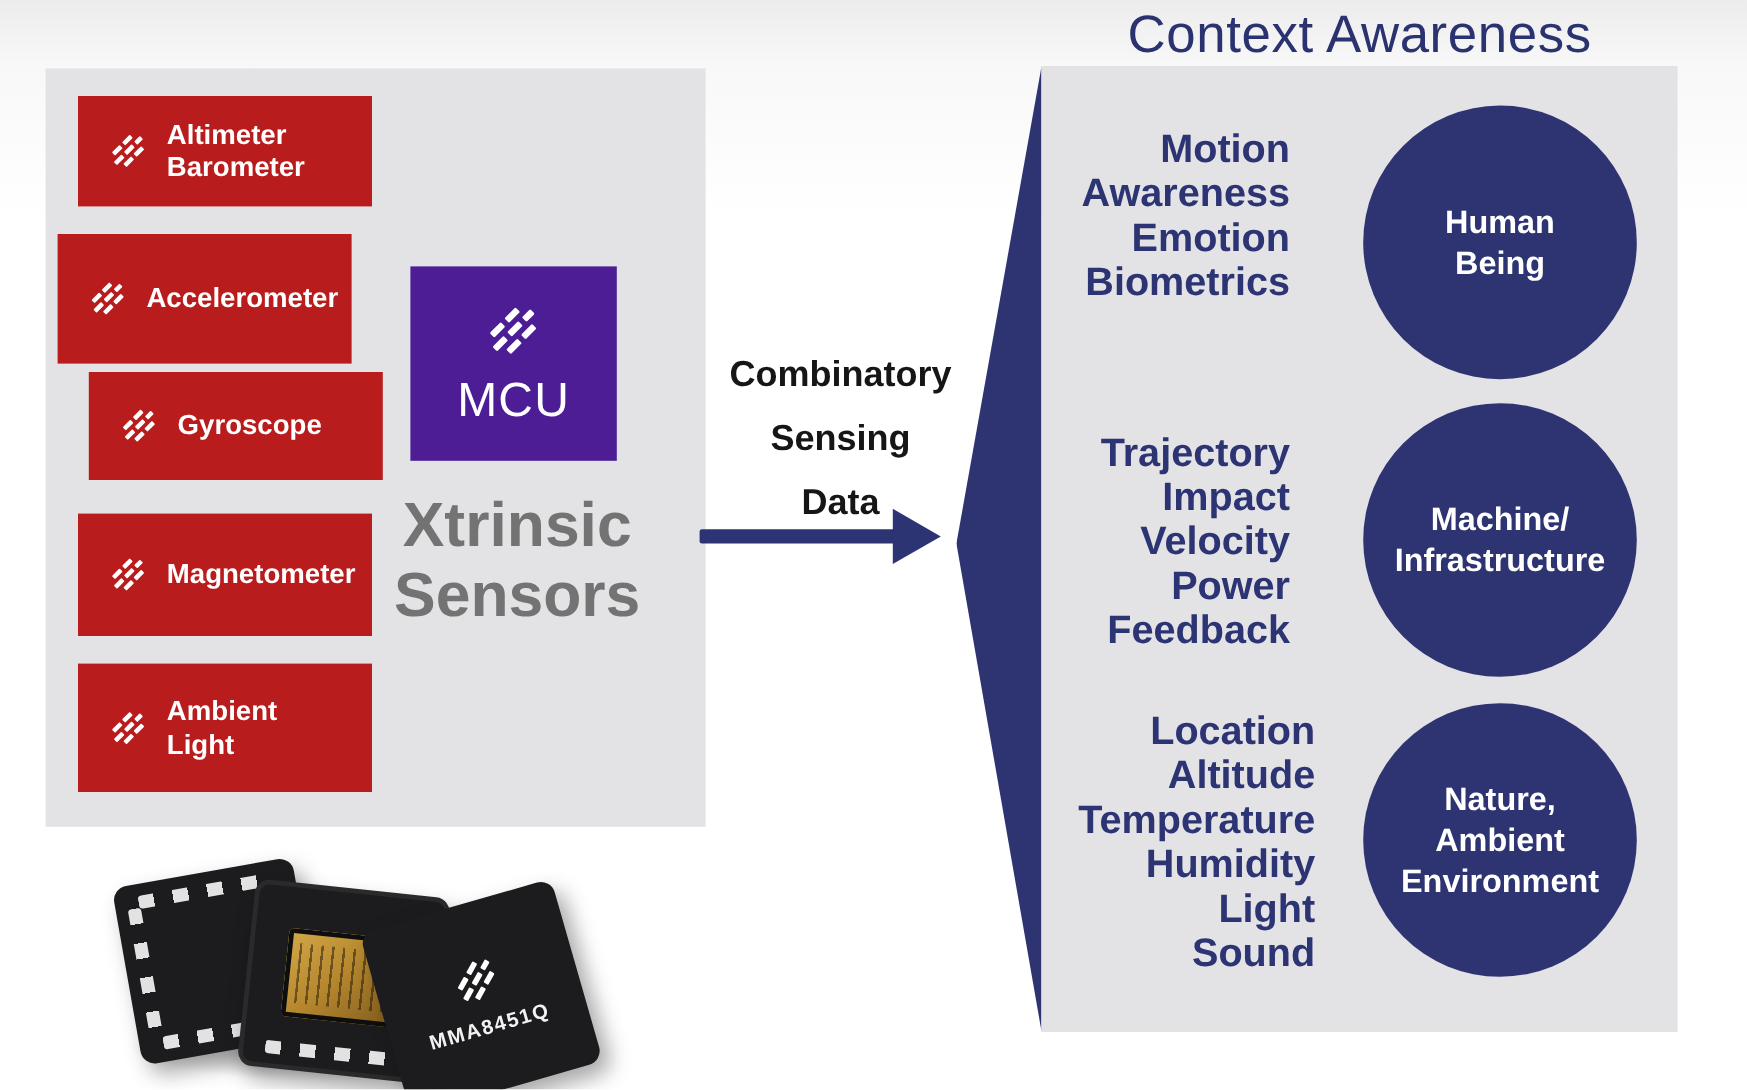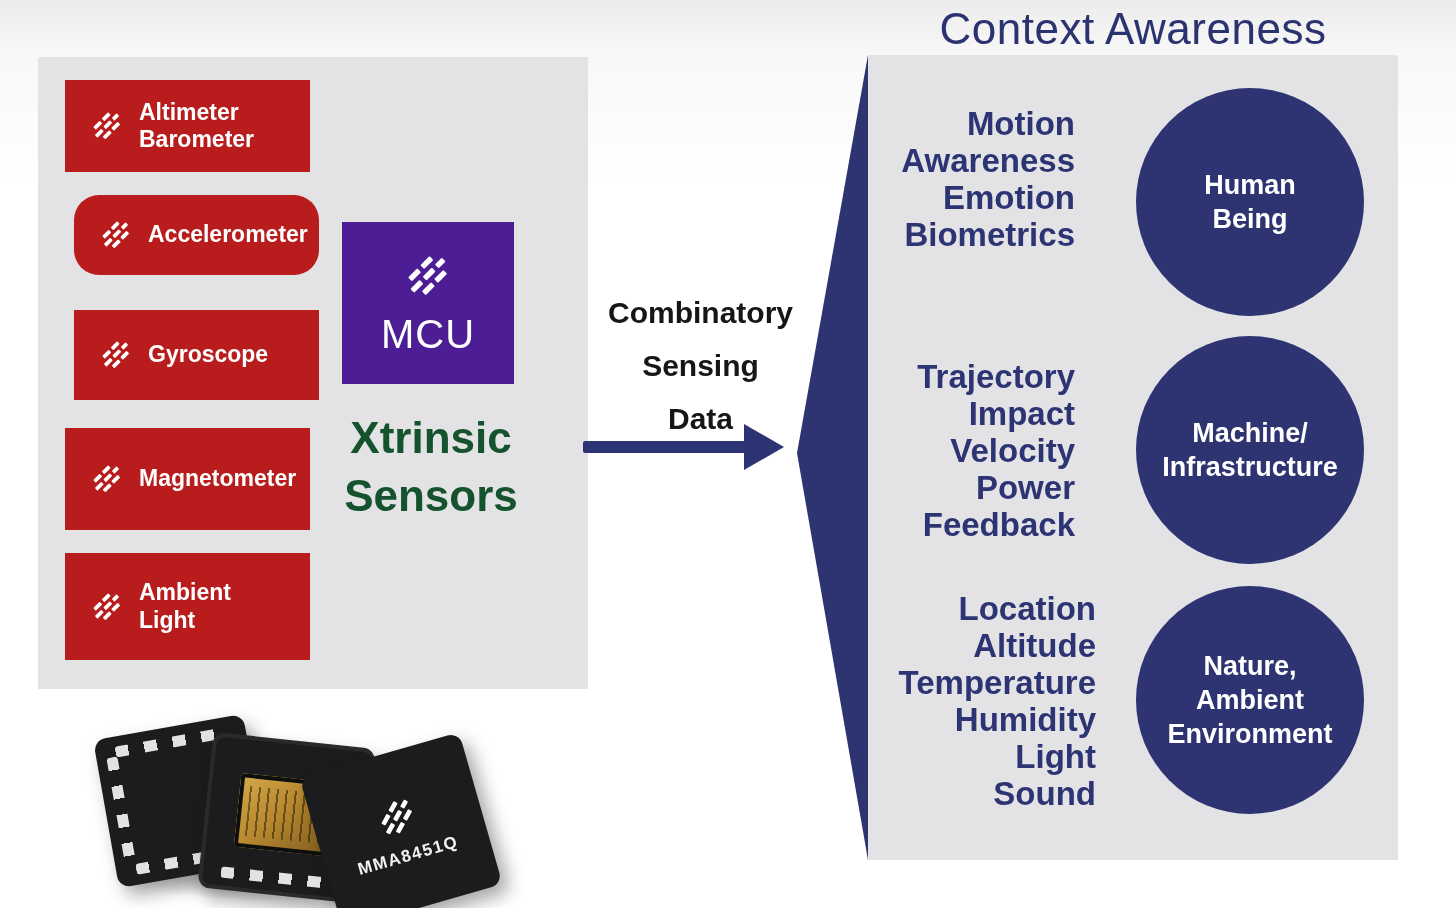--- a/index.html
+++ b/index.html
@@ -23,21 +23,21 @@
   .logo-svg{width:36px;height:36px;color:#ffffff;flex:0 0 auto;}
 
   .mcu-box{
     background:#4c1d95;display:flex;flex-direction:column;
     align-items:center;justify-content:center;gap:10px;
   }
   .mcu-box .logo-svg{width:52px;height:52px;}
   .mcu-label{color:#ffffff;font-size:40px;font-weight:400;letter-spacing:1px;}
 
   .xtrinsic-title{
-    color:#14532d;font-weight:bold;font-size:44px;line-height:58px;
+    color:#737373;font-weight:bold;font-size:52px;line-height:58px;
     text-align:center;
   }
 
   
   .flow-label{
     color:#161616;font-weight:bold;font-size:30px;line-height:53px;text-align:center;
   }
   .arrow-shaft{background:#2d3474;border-radius:2px;}
   .arrow-head{
     width:0;height:0;border-top:23px solid transparent;border-bottom:23px solid transparent;
@@ -103,21 +103,21 @@
   <div class="abs panel" style="left:38px;top:57px;width:550px;height:632px;">
 
     <div class="abs sensor-box" style="left:27px;top:23px;width:245px;height:92px;">
       <svg class="logo-svg">
           <use href="#fs-logo"></use>
         </svg>
       <div class="label pre">Altimeter
 Barometer</div>
     </div>
 
-    <div class="abs sensor-box" style="left:36px;top:138px;width:245px;height:80px;border-radius:25px;">
+    <div class="abs sensor-box" style="left:10px;top:138px;width:245px;height:108px;">
       <svg class="logo-svg">
           <use href="#fs-logo"></use>
         </svg>
       <div class="label pre">Accelerometer</div>
     </div>
 
     <div class="abs sensor-box" style="left:36px;top:253px;width:245px;height:90px;">
       <svg class="logo-svg">
           <use href="#fs-logo"></use>
         </svg>

